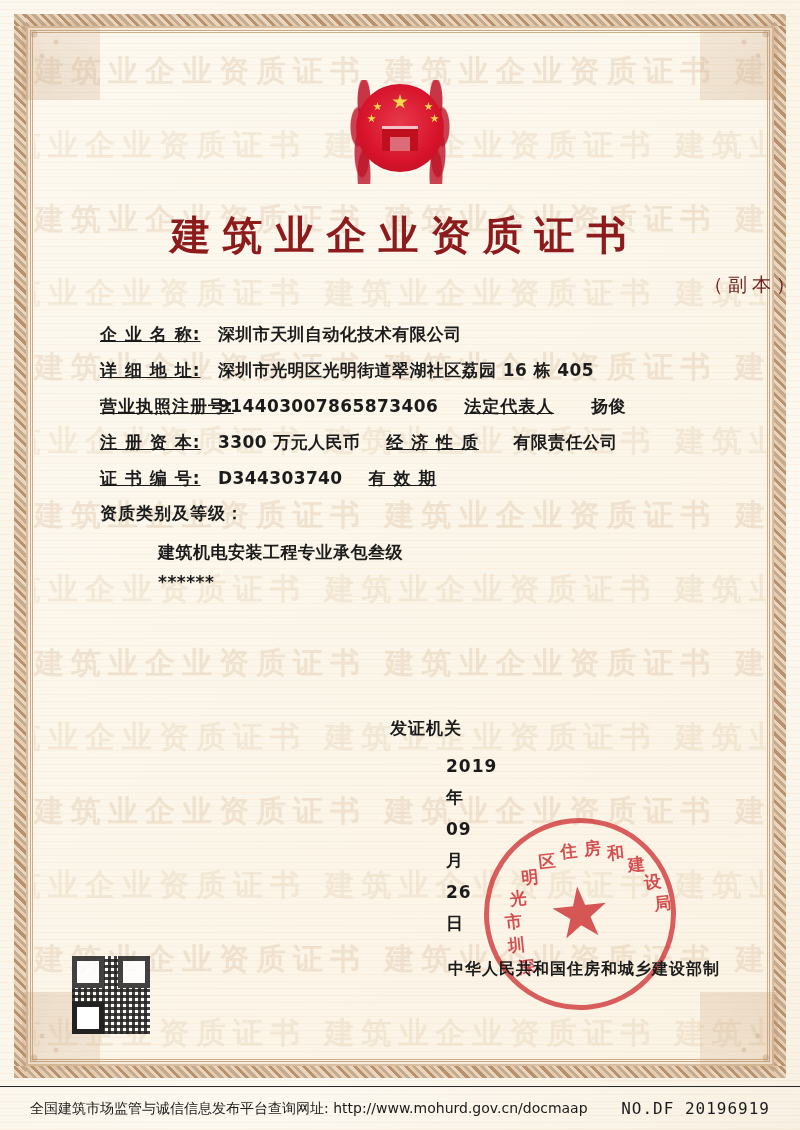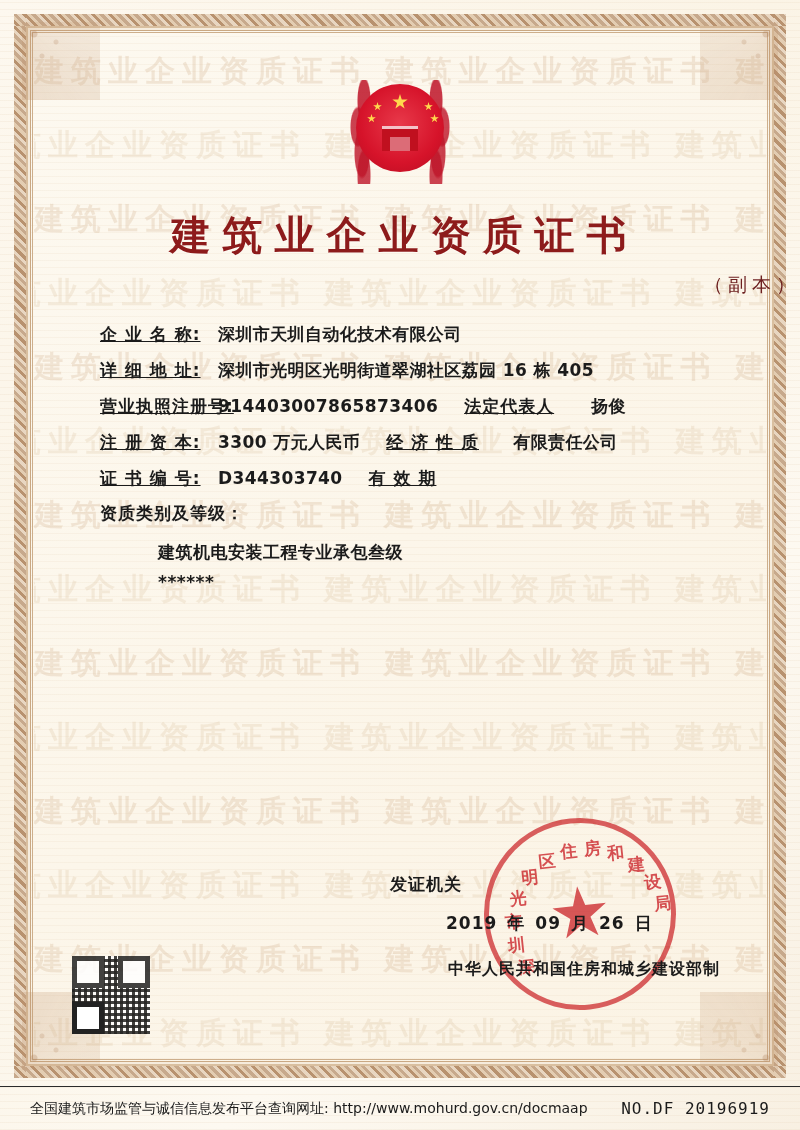--- a/index.html
+++ b/index.html
@@ -221,20 +221,21 @@
     gap: 0px;
     font-weight: 700;
     letter-spacing: 1px;
   }
   .issuer-date {
     margin-top: 16px;
     display: flex; align-items: baseline; gap: 10px;
     font-weight: 700;
     letter-spacing: 1px;
     padding-left: 56px;
+    flex-direction: column;
   }
   .ministry {
     margin-top: 24px;
     font-size: 16px;
     font-weight: 700;
     letter-spacing: 1px;
     text-align: right;
   }
 
   

